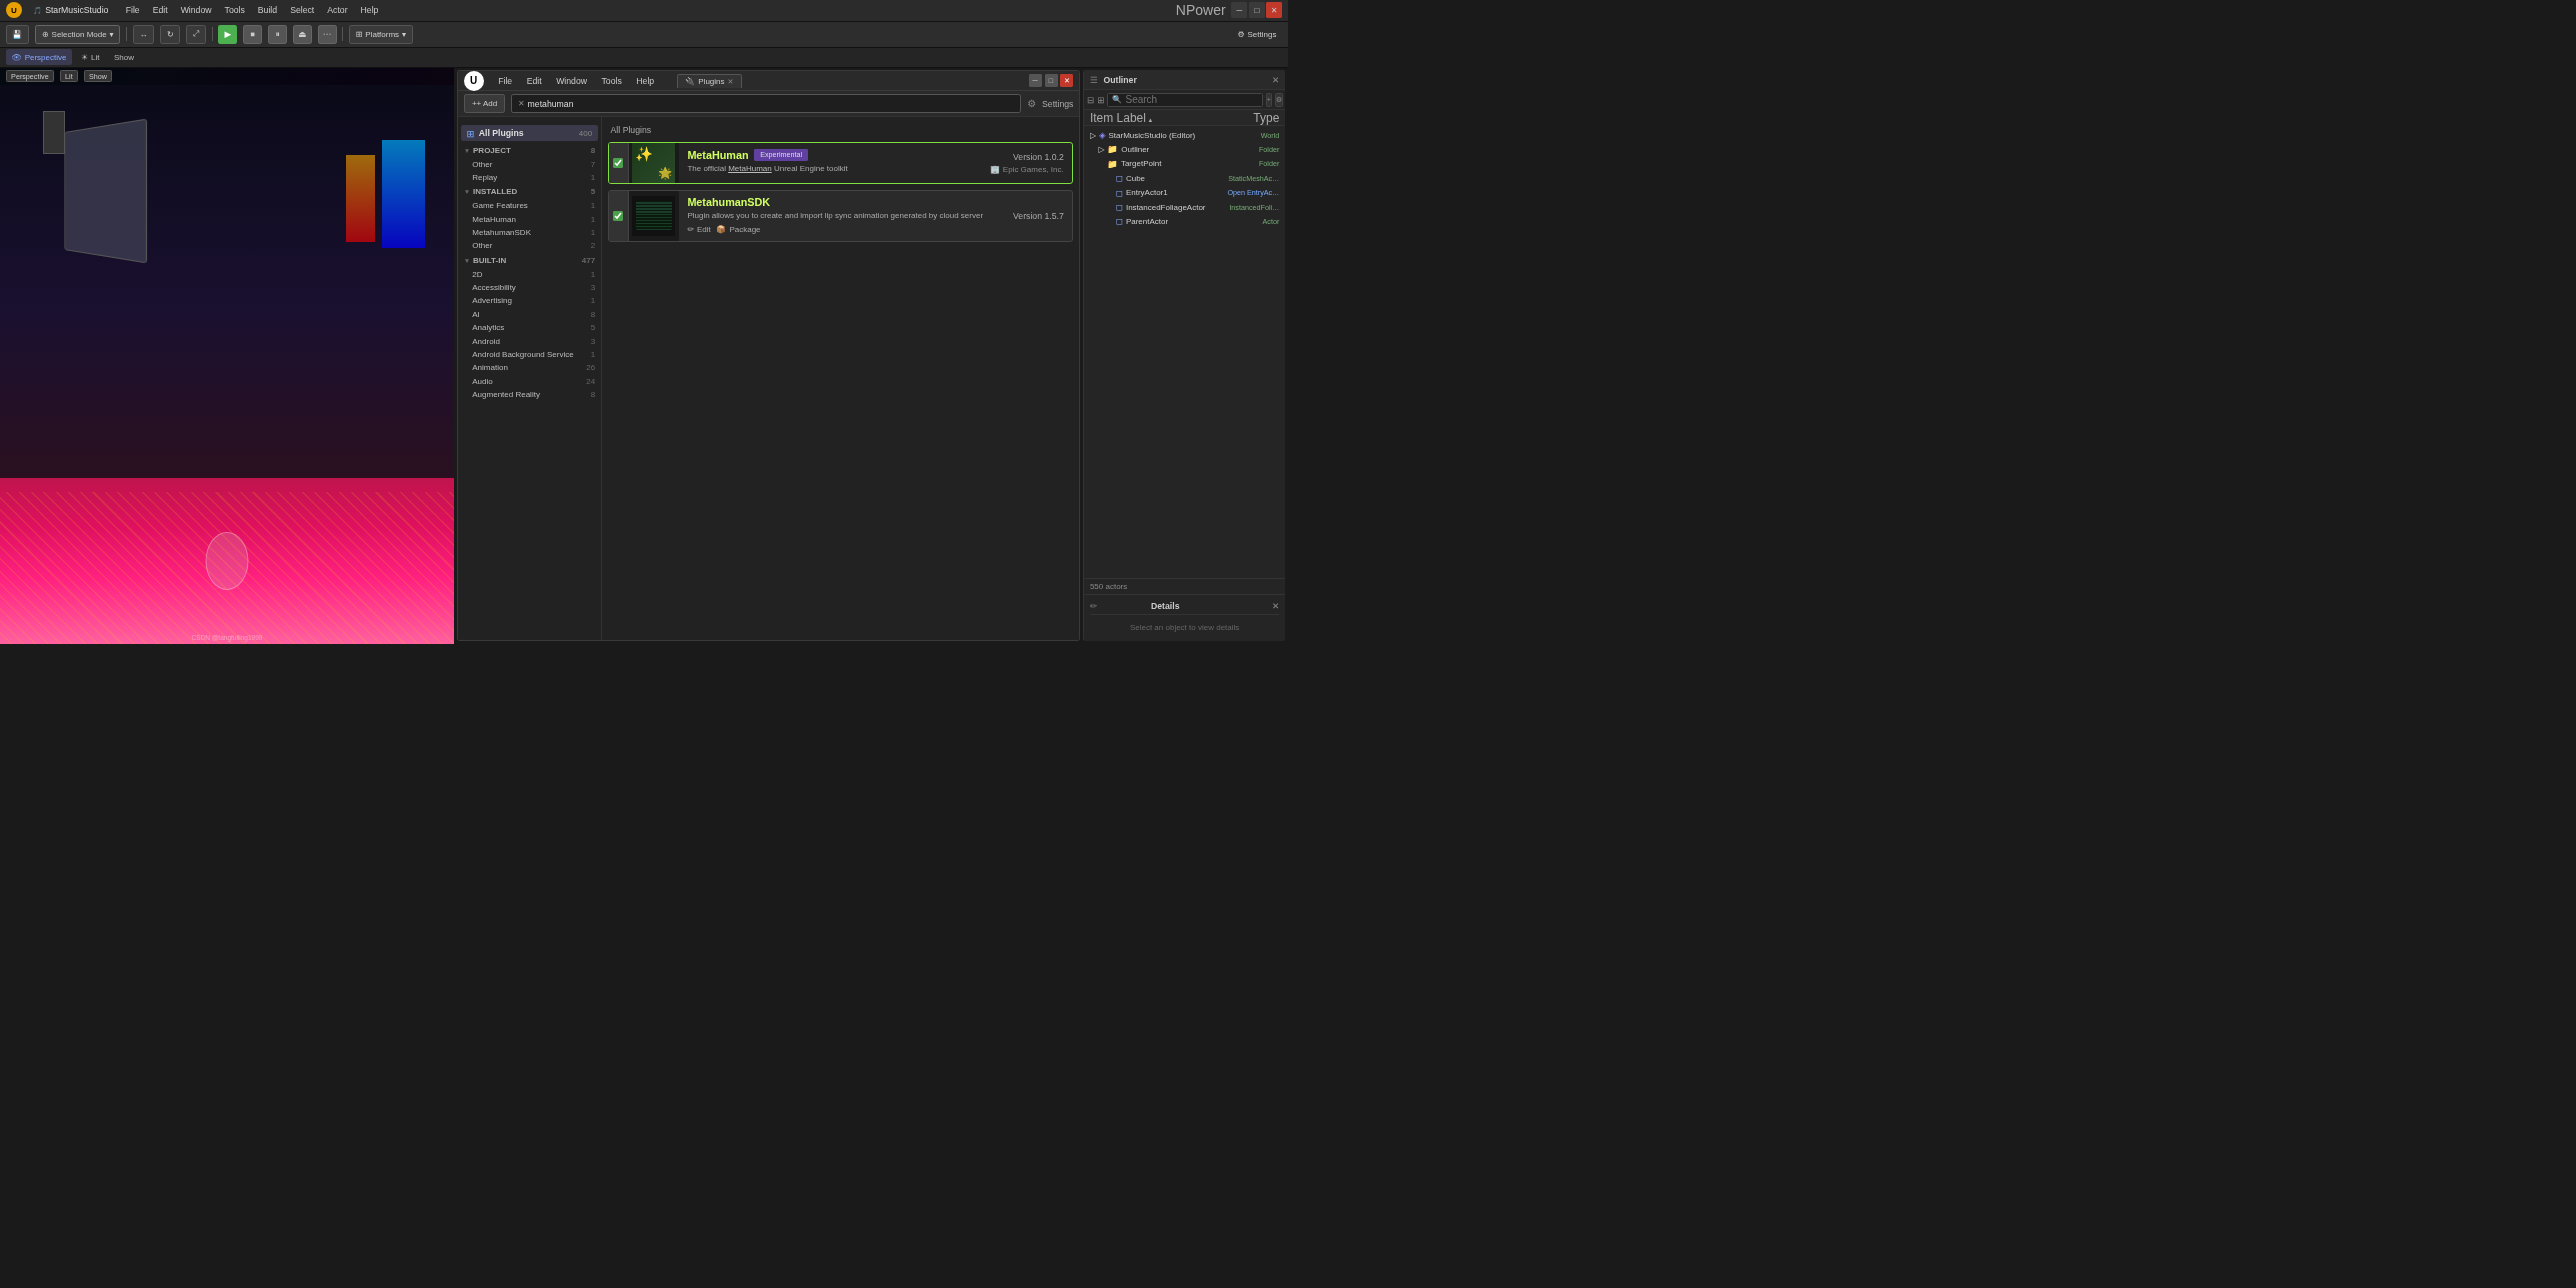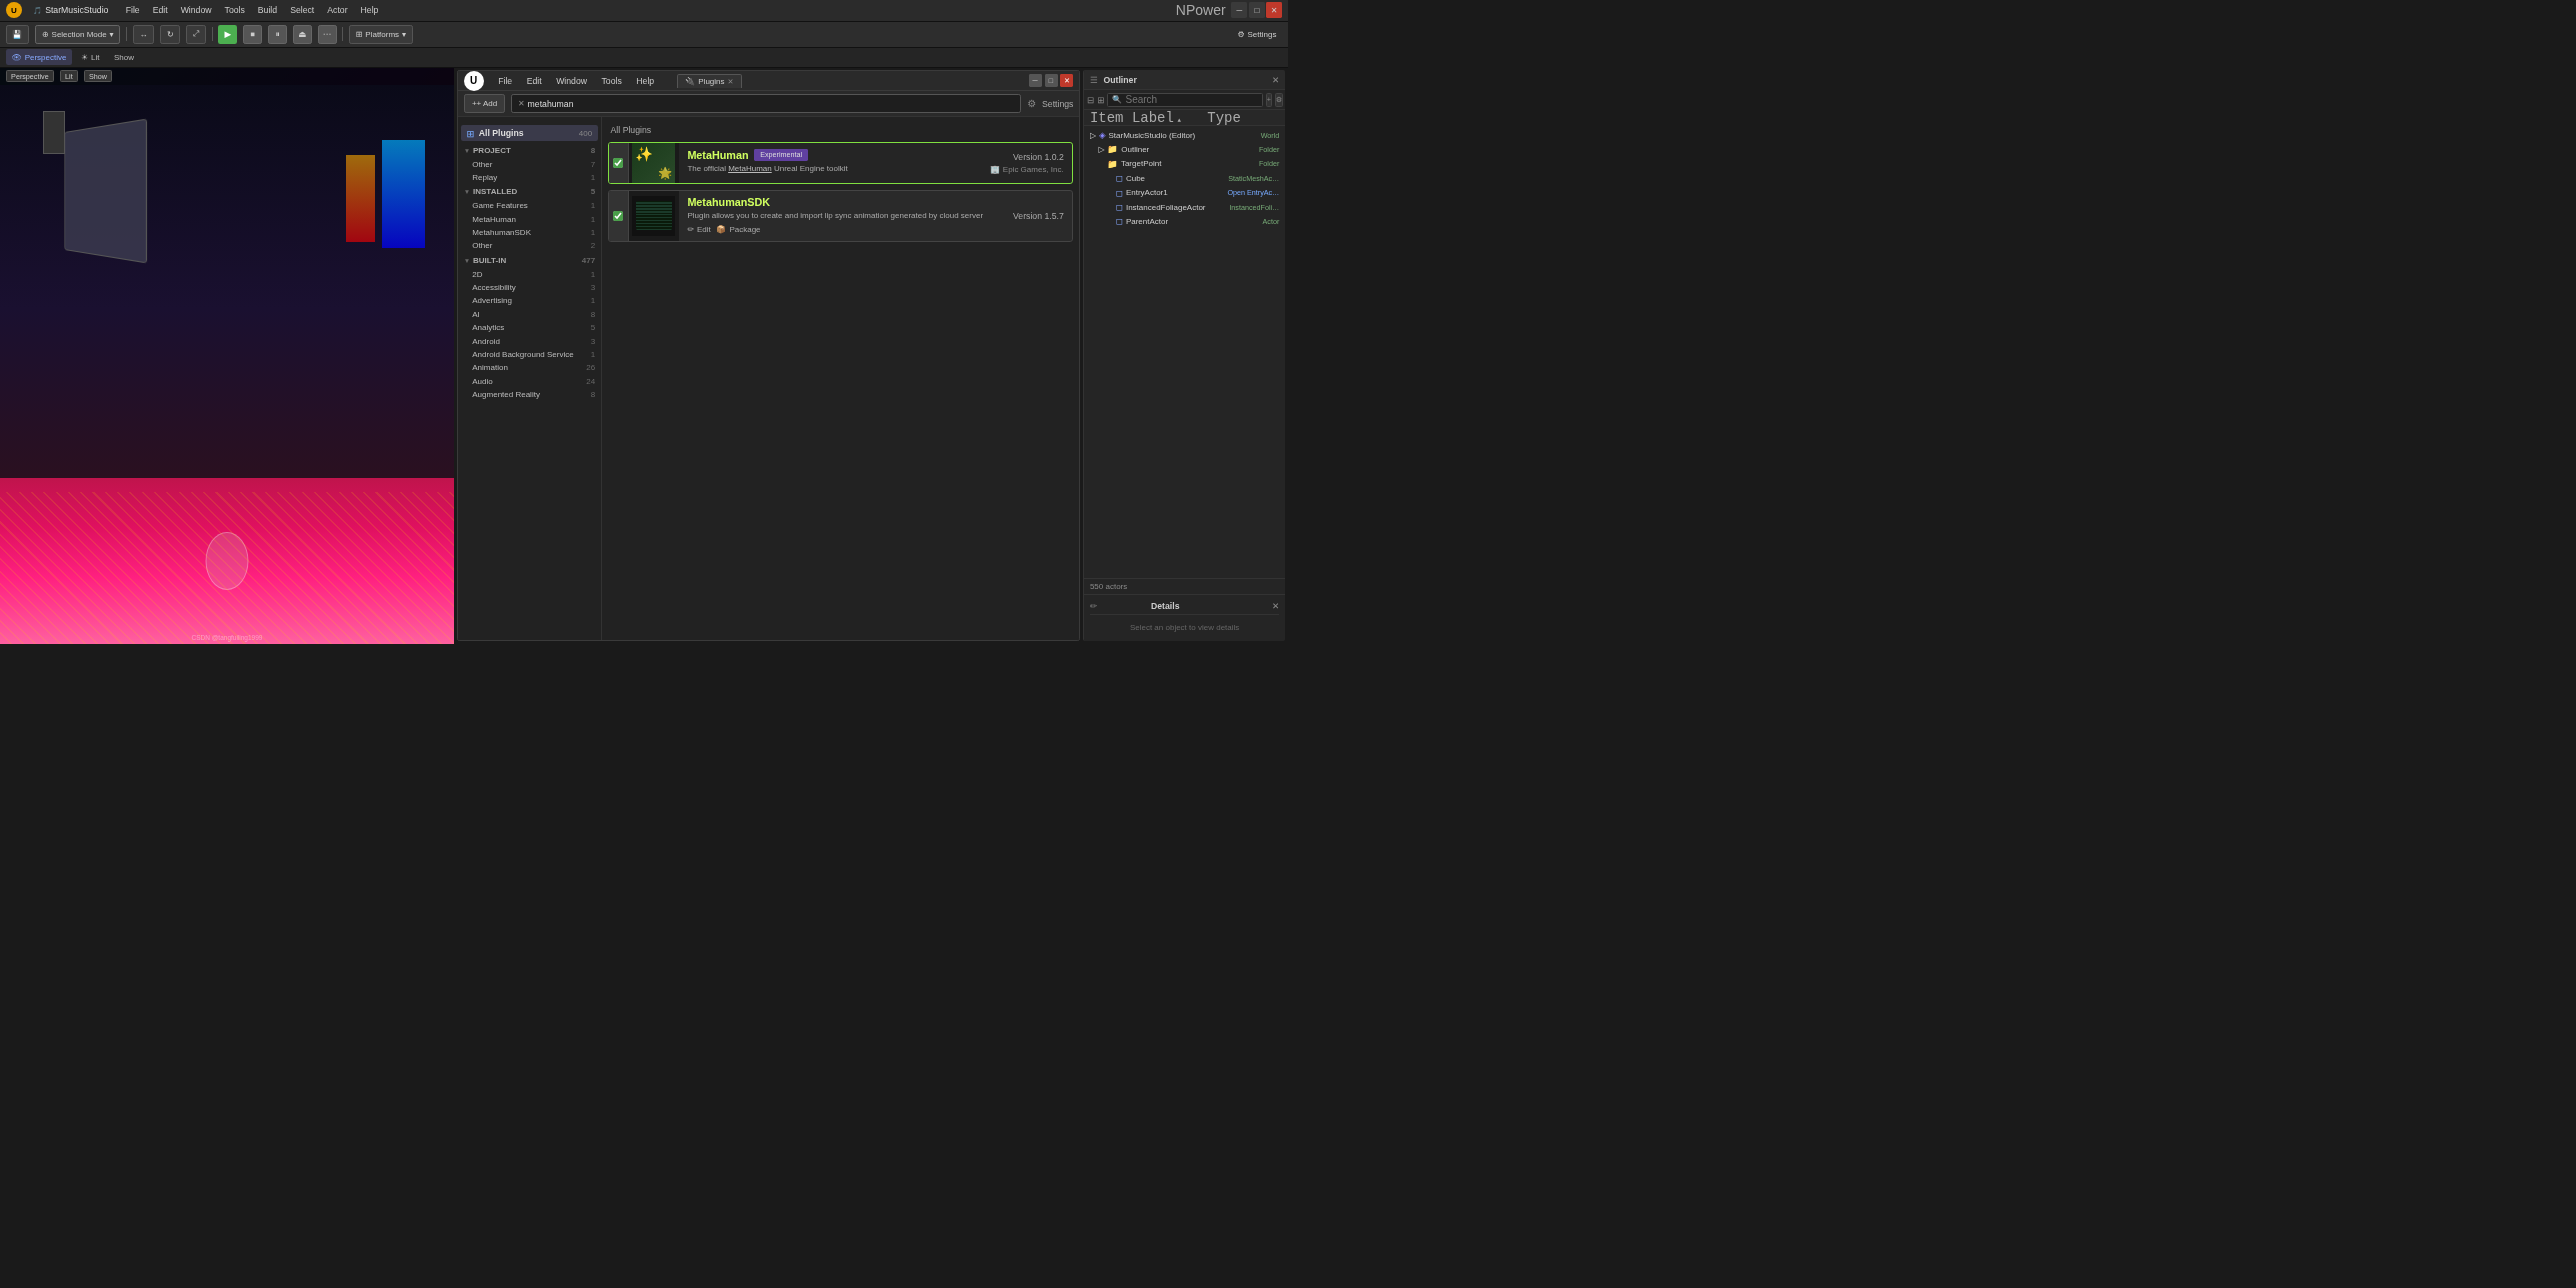--- a/index.html
+++ b/index.html
@@ -584,27 +584,26 @@
     }
     .col-headers {
       height: 16px;
       background: #282828;
       display: flex;
       align-items: center;
       border-bottom: 0.7px solid #333;
       padding: 0 5.8px;
     }
     .col-header {
-      font-size: 14px;
+      font-size: 12px;
       color: #aaa;
       flex: 1;
       cursor: pointer;
-      font-family: Liberation Mono, monospace;
-    }
-    .col-header.type { flex: 0 0 72px; text-align: left; }
+    }
+    .col-header.type { flex: 0 0 72px; text-align: right; }
     .col-header-sort::after { content: ' ▲'; font-size: 5.8px; }
     .outliner-list {
       flex: 1;
       overflow-y: auto;
       padding: 1.4px 0;
     }
     .outliner-item {
       display: flex;
       align-items: center;
       height: 14.4px;

